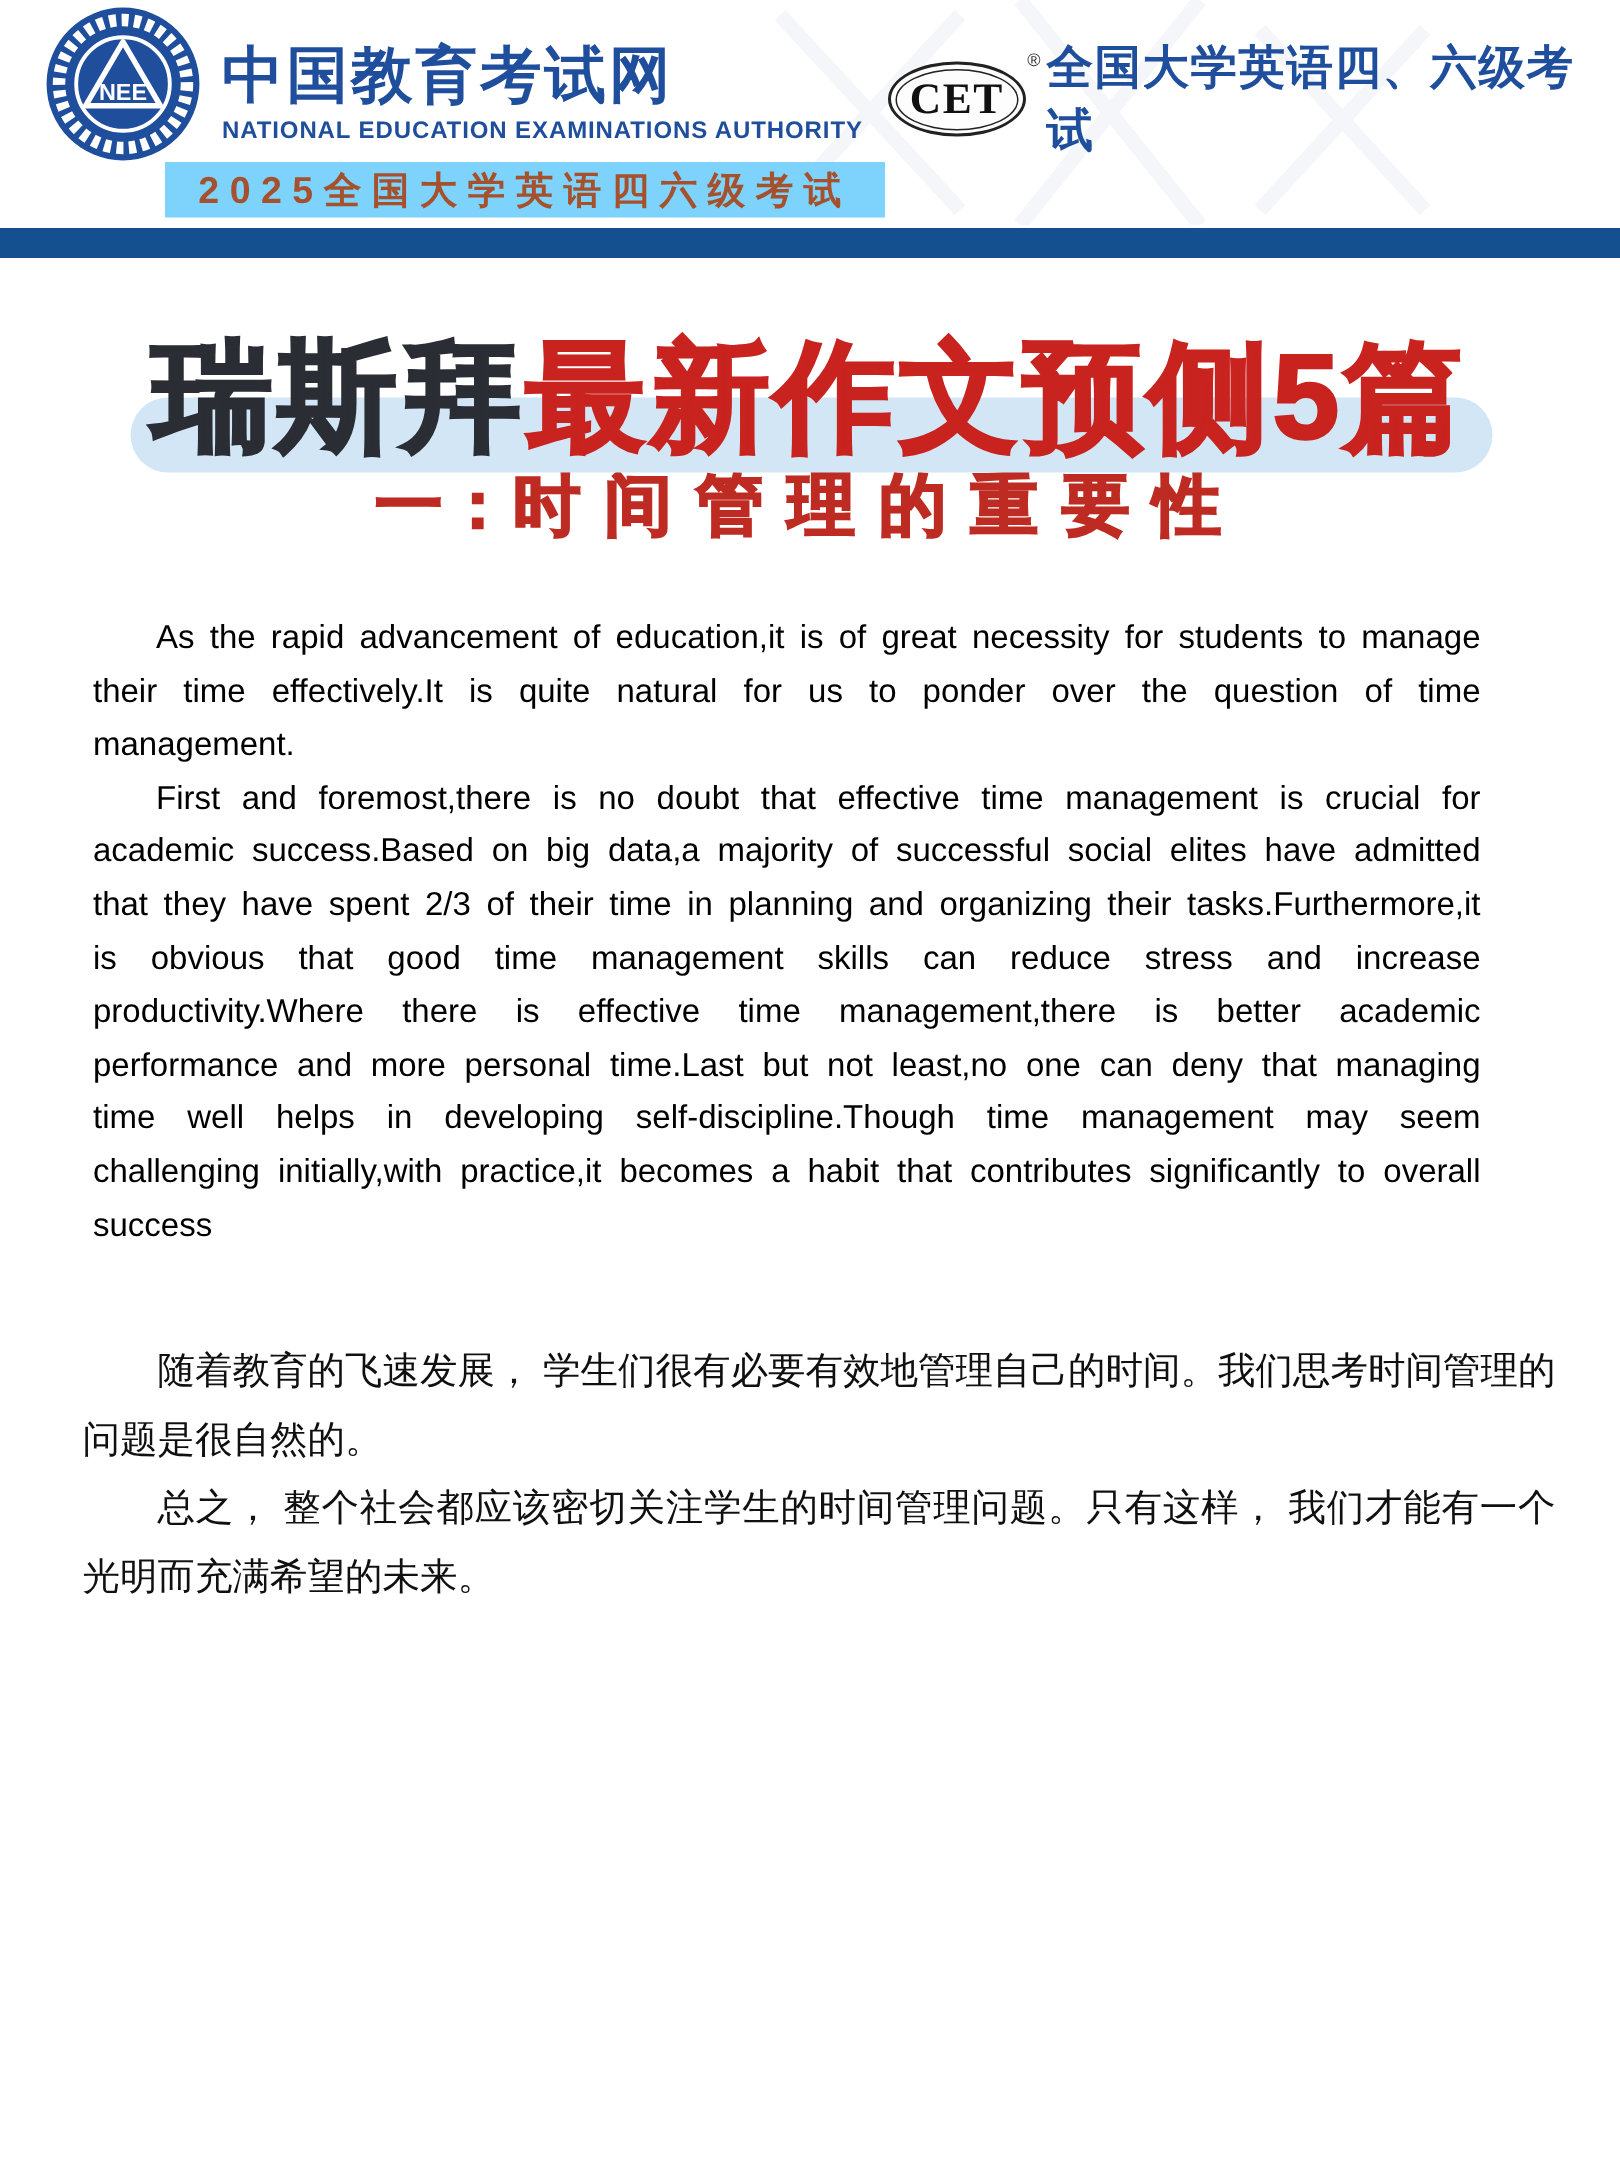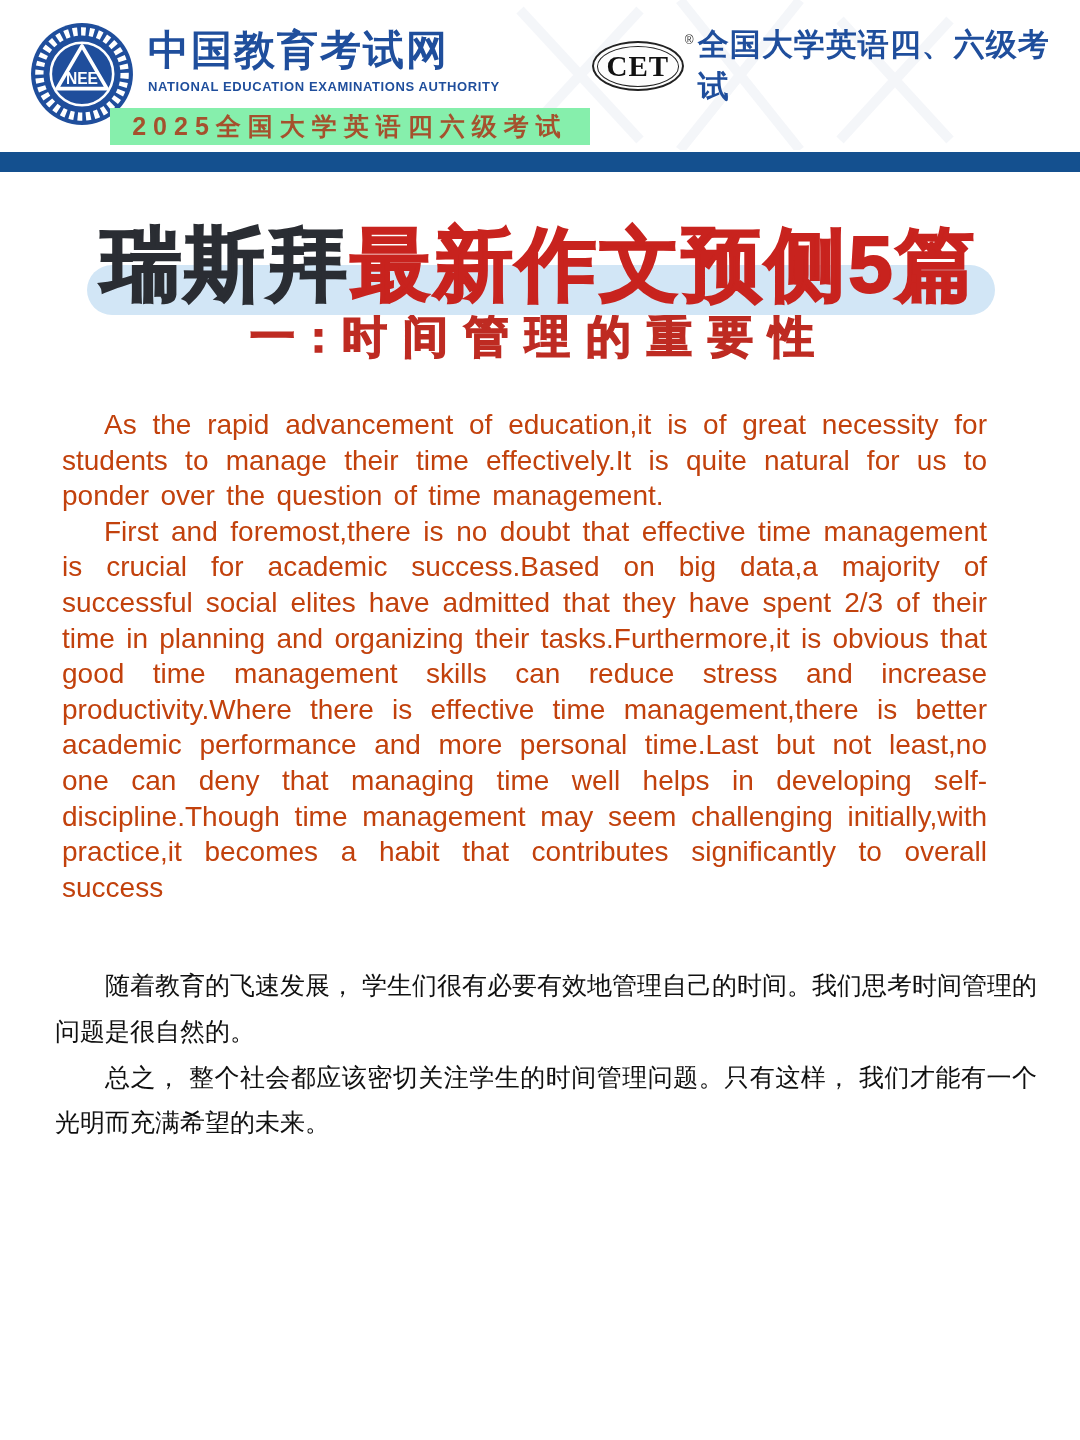--- a/index.html
+++ b/index.html
@@ -9,51 +9,51 @@
     font-family: "Liberation Sans", sans-serif;
     position: relative; overflow: hidden;
     color: #1b1b1b;
   }
   .page { position: absolute; inset: 0; background: #ffffff; }
 
   
   .header { position: relative; width: 1080px; height: 175px; background:#ffffff; }
   .watermark { position:absolute; right: 60px; top: 0; width: 520px; height: 150px; opacity: .55; pointer-events:none; }
 
-  .neea-logo { position: absolute; left: 30px; top: 22px; width: 104px; height: 104px; }
+  .neea-logo { position: absolute; left: 30px; top: 4px; width: 104px; height: 104px; }
   .neea-logo svg { width: 100%; height: 100%; display:block; }
 
   .site-ident { position: absolute; left: 148px; top: 28px; }
   .site-name {
     font-size: 41px; font-weight: bold; color: #1f4e9c;
     letter-spacing: 2px; line-height: 1.1;
   }
   .site-sub {
-    margin-top: 6px; font-size: 13px; font-weight: bold;
+    margin-top: 6px; font-size: 16px; font-weight: bold;
     color: #1f4e9c; letter-spacing: 0.6px;
   }
 
   .cet-block { position: absolute; left: 592px; top: 24px; display: flex; align-items: center; }
   .cet-oval {
     position: relative; width: 92px; height: 50px;
     border: 2.5px solid #222; border-radius: 50%;
     display: flex; align-items: center; justify-content: center;
     background: #fdfdfd;
   }
   .cet-oval::after {
     content: ""; position: absolute; inset: 2.5px;
     border: 1.5px solid #222; border-radius: 50%;
   }
   .cet-text { font-family: "Liberation Serif", serif; font-weight: bold; font-size: 29px; color: #111; letter-spacing: 1px; }
   .cet-reg { position: absolute; right: -12px; top: -10px; font-size: 12px; color: #333; }
   .cet-title { margin-left: 14px; font-size: 31px; font-weight: bold; color: #1f4e9c; letter-spacing: 1px; }
 
   .banner {
     position: absolute; left: 110px; top: 108px; width: 480px; height: 37px;
-    background: #86efac; color: #a5512d;
+    background: #7dd3fc; color: #a5512d;
     font-size: 25px; font-weight: bold; letter-spacing: 7px;
     display: flex; align-items: center; justify-content: center;
   }
   .navy-bar { position: absolute; left: 0; top: 152px; width: 1080px; height: 20px; background: #14508f; }
 
   
   .title-row { margin-top: 48px; text-align: center; white-space: nowrap; }
   .title-inner { position: relative; display: inline-block; }
   .title-pill {
     position: absolute; left: -14px; right: -16px; bottom: -8px; height: 50px;
@@ -66,21 +66,21 @@
   
   .subtitle {
     text-align: center;
     font-size: 45px; font-weight: bold; color: #be2b22;
     letter-spacing: 16px; -webkit-text-stroke: 1.5px #be2b22;
   }
 
   
   .essay-en { margin: 40px 93px 0 62px; }
   .essay-en p {
-    font-size: 28px; line-height: 35.6px; color: #c2410c;
+    font-size: 22px; line-height: 35.6px; color: #000000;
     text-align: justify; text-indent: 42px; word-spacing: 3.5px;
   }
 
   
   .essay-zh { margin: 58px 43px 0 55px; }
   .essay-zh p {
     font-size: 25px; line-height: 45.6px; color: #101010;
     text-align: justify; text-indent: 2em;
   }
 </style>

